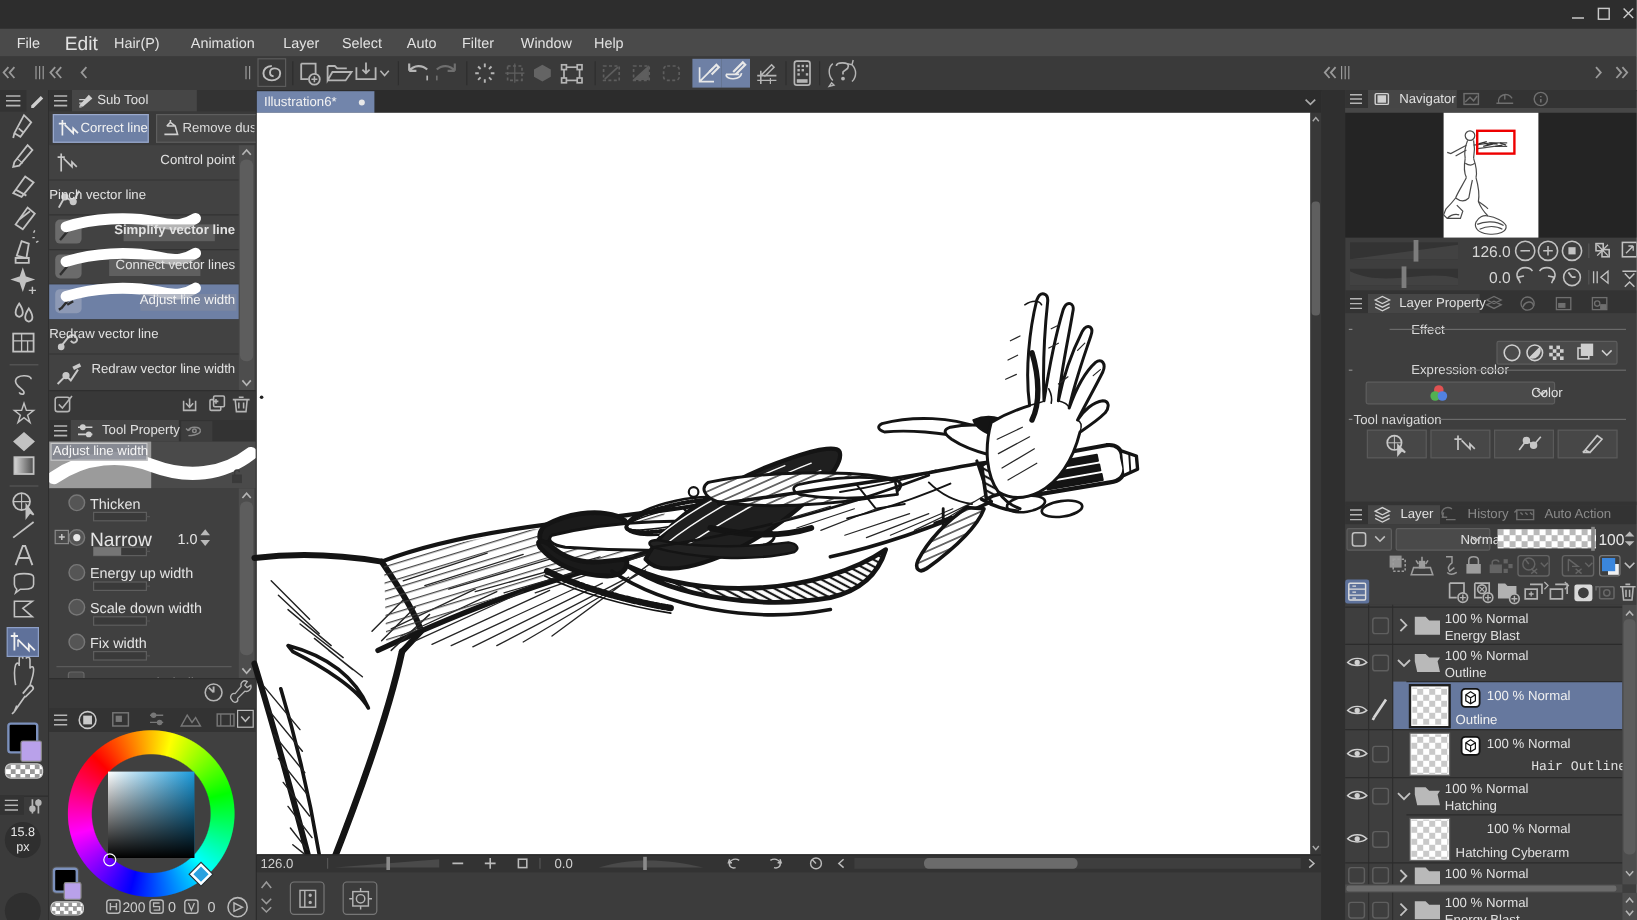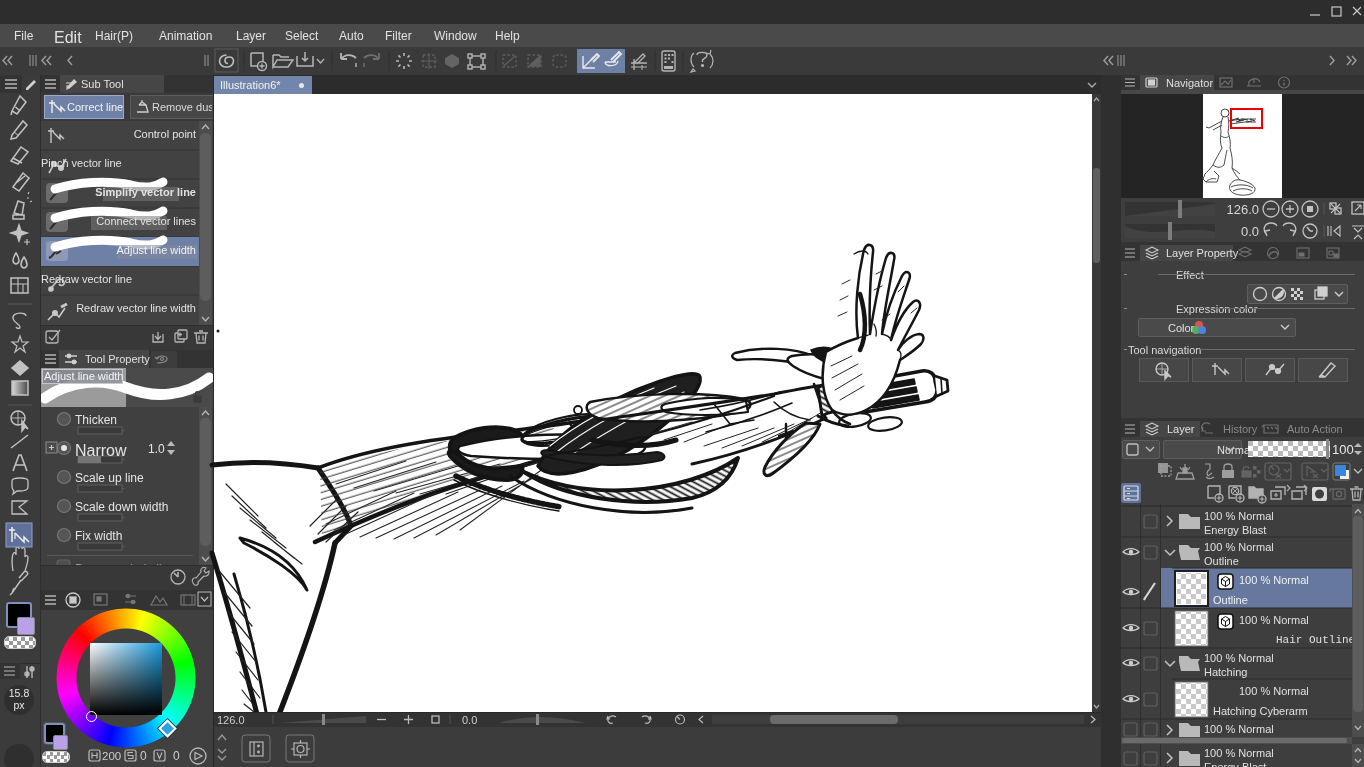--- a/index.html
+++ b/index.html
@@ -394,21 +394,21 @@
     <path d="M126,37 L134,37 M130,33 L130,41" stroke="none"></path>
     <g fill="#b9b9b9">
       <path d="M130,34 L134,39 L126,39 Z"></path>
       <path d="M130,48 L134,43 L126,43 Z"></path>
     </g>
     <path d="M6,148.5 L152,148.5" stroke="#5a5a5a" stroke-width="1"></path>
     <rect x="16" y="153" width="13" height="10" rx="2" fill="#4e4e4e" stroke="#666"></rect>
   </svg>
   <div class="abs txt" style="left:75px;top:413px;font-size:12px;color:#e4e4e4;">Thicken</div>
   <div class="abs txt" style="left:75px;top:442px;font-size:16px;color:#e4e4e4;">Narrow</div>
-  <div class="abs txt" style="left:75px;top:471px;font-size:12px;color:#e4e4e4;">Scale up line</div>
+  <div class="abs txt" style="left:75px;top:471px;font-size:12px;color:#e4e4e4;">Energy up width</div>
   <div class="abs txt" style="left:75px;top:500px;font-size:12px;color:#e4e4e4;">Scale down width</div>
   <div class="abs txt" style="left:75px;top:529px;font-size:12px;color:#e4e4e4;">Fix width</div>
   <div class="abs txt" style="left:148px;top:442px;font-size:12px;color:#e4e4e4;">1.0</div>
   <div class="abs txt" style="left:75px;top:562px;font-size:12px;color:#9a9a9a;">Process whole li</div>
 
   <div class="abs" style="left:199px;top:407px;width:13px;height:158px;background:#4d4d4d;"></div>
   <div class="abs" style="left:200px;top:418px;width:11px;height:128px;background:#5d5d5d;border-radius:5px;"></div>
   <svg class="abs" style="left:199px;top:407px;" width="13" height="158" viewBox="0 0 13 158">
     <path d="M3,8 L6.5,4 L10,8" stroke="#b5b5b5" stroke-width="1.4" fill="none"></path>
     <path d="M3,150 L6.5,154 L10,150" stroke="#b5b5b5" stroke-width="1.4" fill="none"></path>
@@ -777,21 +777,21 @@
   <div class="abs txt" style="left:1128px;top:303px;color:#d9d9d9;margin-left:48px;">Expression color</div>
   <div class="abs" style="left:1124px;top:308px;width:3px;height:1px;background:#8a8a8a;"></div>
   <div class="abs" style="left:1206px;top:308px;width:149px;height:1px;background:#6a6a6a;"></div>
   <div class="abs" style="left:1138px;top:318px;width:158px;height:19px;background:#4a4a4a;border:1px solid #5e5e5e;border-radius:2px;box-sizing:border-box;"></div>
   <svg class="abs" style="left:1138px;top:318px;" width="158" height="19" viewBox="0 0 158 19">
     <circle cx="61" cy="7" r="4" fill="#e05252"></circle>
     <circle cx="58" cy="12" r="4" fill="#52b052"></circle>
     <circle cx="64" cy="12" r="4" fill="#5282e0"></circle>
     <path d="M143,7 L147,11 L151,7" stroke="#cfcfcf" stroke-width="1.3" fill="none"></path>
   </svg>
-  <div class="abs txt" style="left:1168px;top:322px;color:#e2e2e2;">Color</div>
+  <div class="abs txt" style="left:1276px;top:322px;color:#e2e2e2;">Color</div>
   <div class="abs txt" style="left:1128px;top:344px;color:#d9d9d9;">Tool navigation</div>
   <div class="abs" style="left:1124px;top:349px;width:3px;height:1px;background:#8a8a8a;"></div>
   <div class="abs" style="left:1200px;top:349px;width:155px;height:1px;background:#6a6a6a;"></div>
   <div class="abs" style="left:1139px;top:358px;width:50px;height:24px;background:#474747;border:1px solid #5a5a5a;box-sizing:border-box;"></div>
   <div class="abs" style="left:1192px;top:358px;width:50px;height:24px;background:#474747;border:1px solid #5a5a5a;box-sizing:border-box;"></div>
   <div class="abs" style="left:1245px;top:358px;width:50px;height:24px;background:#474747;border:1px solid #5a5a5a;box-sizing:border-box;"></div>
   <div class="abs" style="left:1298px;top:358px;width:50px;height:24px;background:#474747;border:1px solid #5a5a5a;box-sizing:border-box;"></div>
   <svg class="abs" style="left:1139px;top:358px;" width="212" height="24" viewBox="0 0 212 24">
     <g fill="none" stroke="#c8c8c8" stroke-width="1.4">
       <circle cx="23" cy="11" r="6"></circle>

